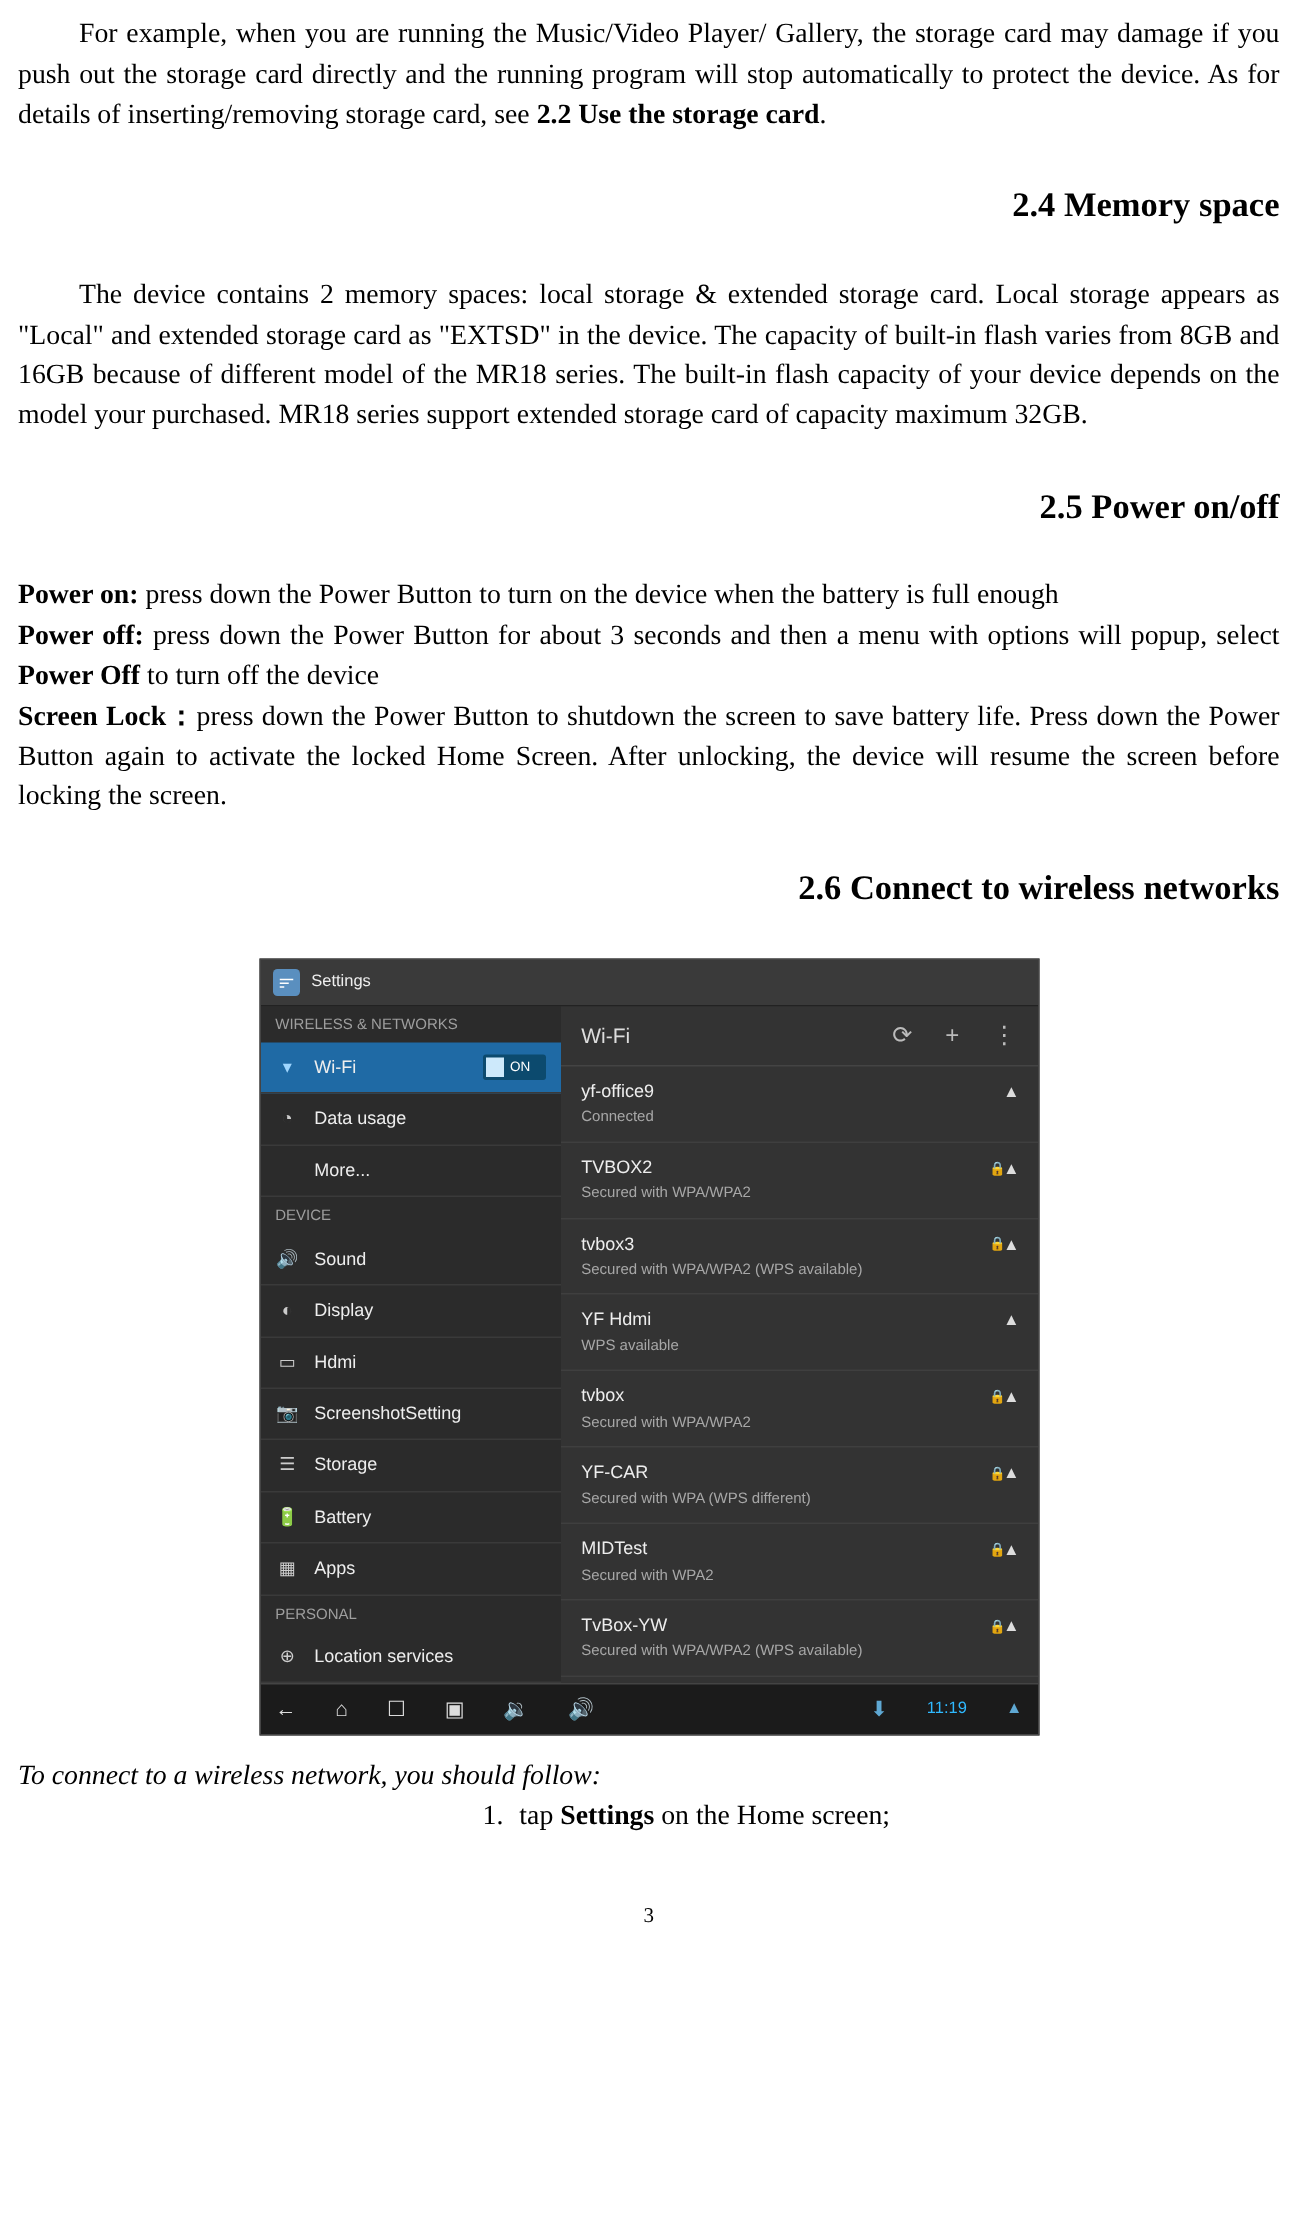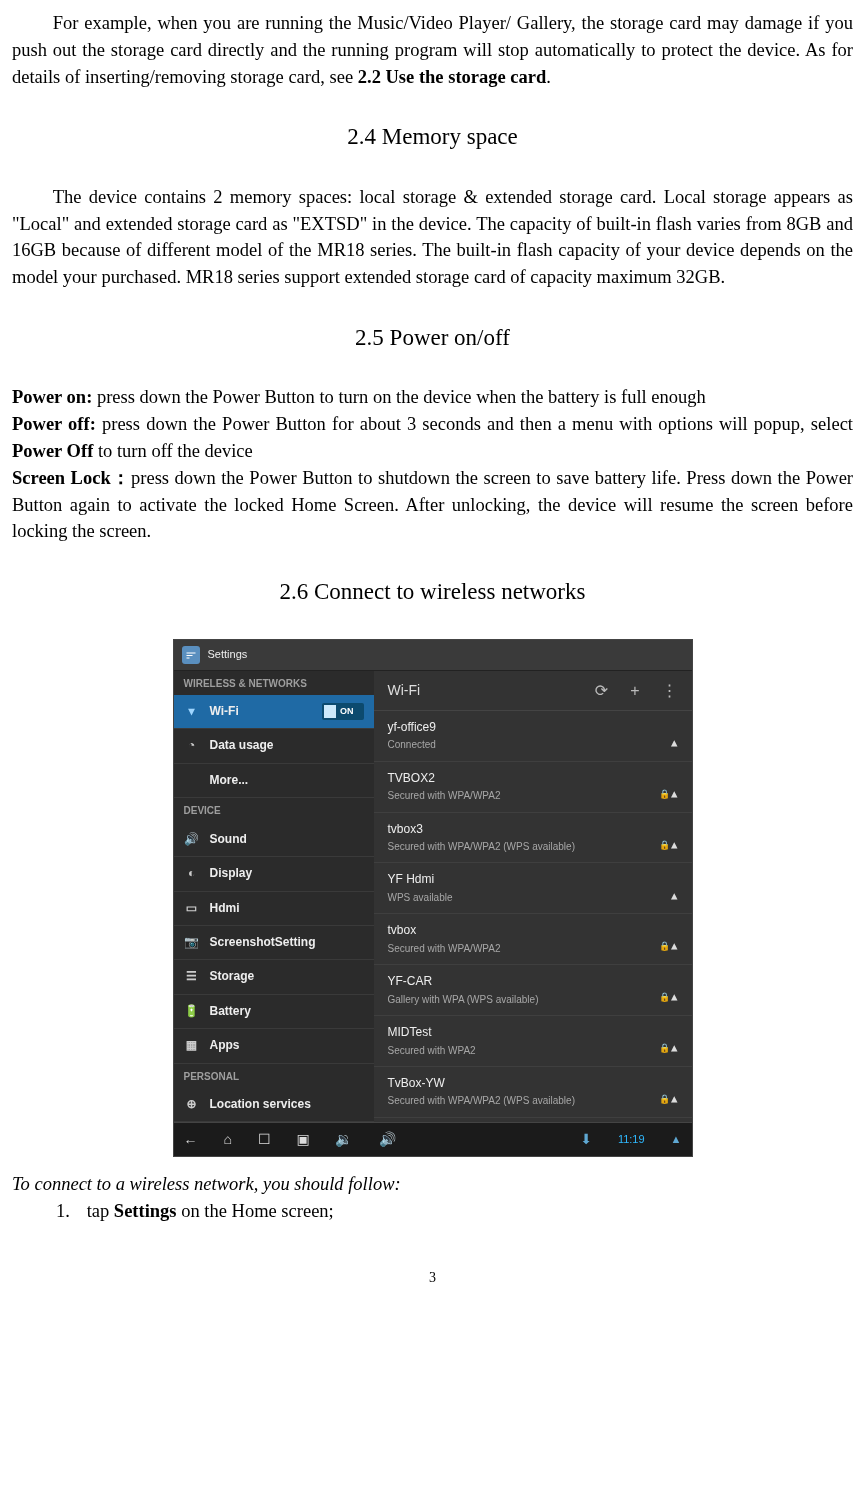--- a/index.html
+++ b/index.html
@@ -10,22 +10,22 @@
       color: #000;
       background: #fff;
       width: 865px;
       padding: 10px 12px 30px 12px;
       text-align: justify;
     }
     .para { text-indent: 2.2em; margin-bottom: 4px; }
     .no-indent { text-indent: 0; }
     h2.section {
       font-size: 23px;
-      font-weight: normal;
-      text-align: center;
+      font-weight: bold;
+      text-align: right;
       margin: 30px 0 30px 0;
     }
     .def-block { text-align: justify; margin-top: 20px; }
     .def-block p { text-indent: 0; }
     .bold { font-weight: bold; }
     .bolditalic { font-weight: bold; }
     .screenshot-wrap { text-align: center; margin: 22px 0 14px 0; }
     .screenshot {
       display: inline-block;
       width: 520px;
@@ -49,21 +49,20 @@
       background: #5a8fbf;
       border-radius: 3px;
       display: inline-flex;
       align-items: center; justify-content: center;
       font-size: 11px;
     }
     .ss-body { display: flex; }
     .ss-sidebar {
       width: 200px;
       background: #2b2b2b;
-      font-weight: bold;
     }
     .ss-category {
       color: #9e9e9e;
       font-size: 10px;
       padding: 6px 10px 4px 10px;
     }
     .ss-item {
       display: flex;
       align-items: center;
       gap: 10px;
@@ -101,21 +100,21 @@
       align-items: center;
       justify-content: space-between;
       padding: 8px 14px;
       border-bottom: 1px solid #444;
       color: #ddd;
       font-size: 14px;
     }
     .ss-main-header .right-icons { color: #bbb; font-size: 16px; display: flex; gap: 22px; }
     .ss-net {
       display: flex;
-      align-items: flex-end;
+      align-items: flex-start;
       justify-content: space-between;
       padding: 8px 14px;
       border-bottom: 1px solid #3f3f3f;
     }
     .ss-net .net-text .name { color: #eee; font-size: 12px; }
     .ss-net .net-text .status { color: #a7a7a7; font-size: 10px; margin-top: 2px; }
     .ss-net .wifi-ic { font-size: 13px; color: #ddd; display: flex; gap: 2px; align-items: center; }
     .ss-net .lock { font-size: 9px; margin-right: -2px; }
     .ss-navbar {
       background: #1b1b1b;
@@ -123,21 +122,21 @@
       align-items: center;
       padding: 6px 10px;
       gap: 26px;
       border-top: 1px solid #444;
     }
     .ss-navbar .navic { color: #dcdcdc; font-size: 14px; }
     .ss-navbar .spacer { flex: 1; }
     .ss-navbar .clock { color: #2fb9ff; font-size: 11px; }
     .ss-navbar .wifi-small { color: #5fa8d3; font-size: 11px; }
     .after-shot { text-align: left; margin-top: 4px; font-style: italic; }
-    .numlist { padding-left: 44px; text-align: left; }
+    .numlist { padding-left: 44px; text-align: center; }
     .numlist .num { display: inline-block; width: 26px; }
     .pagenum { text-align: center; font-size: 14px; margin-top: 44px; }
   </style>
 </head>
 <body>
 
 <p class="para">
   <span>For example, when you are running the Music/Video Player/ Gallery, the storage card may damage if you push out the storage card directly and the running program will stop automatically to protect the device. As for details of inserting/removing storage card, see </span><span class="bolditalic">2.2 Use the storage card</span><span>.</span>
 </p>
 
@@ -282,21 +281,21 @@
                 <div class="status">Secured with WPA/WPA2</div>
               </div>
               <div class="wifi-ic">
                 <span class="lock">🔒</span>
                 <span style="transform: rotate(180deg); display: inline-block;">▾</span>
               </div>
             </div>
             <div class="ss-net">
               <div class="net-text">
                 <div class="name">YF-CAR</div>
-                <div class="status">Gallery with WPA (WPS available)</div>
+                <div class="status">Secured with WPA (WPS different)</div>
               </div>
               <div class="wifi-ic">
                 <span class="lock">🔒</span>
                 <span style="transform: rotate(180deg); display: inline-block;">▾</span>
               </div>
             </div>
             <div class="ss-net">
               <div class="net-text">
                 <div class="name">MIDTest</div>
                 <div class="status">Secured with WPA2</div>

